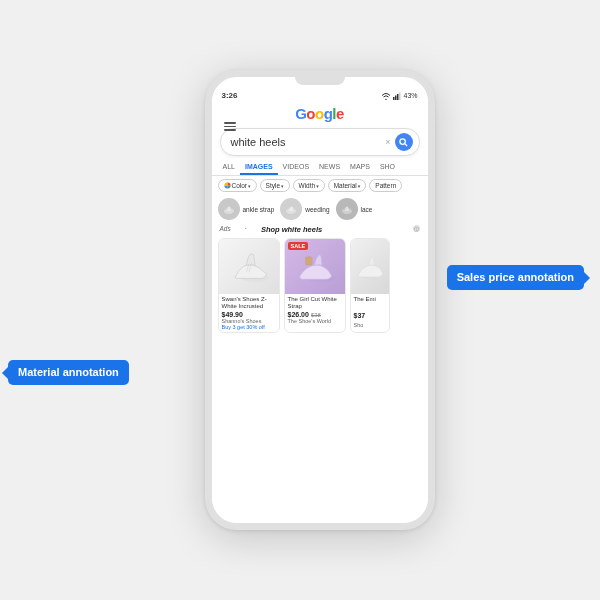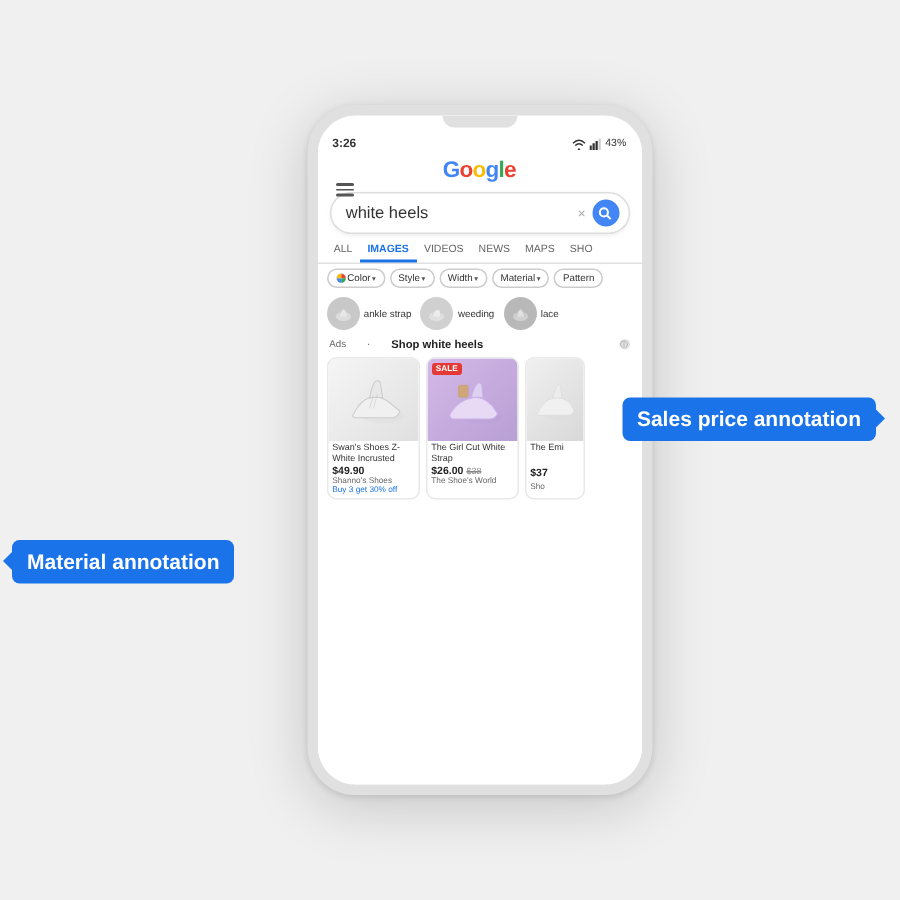--- a/index.html
+++ b/index.html
@@ -189,23 +189,24 @@
       background: #e8e8e8;
       overflow: hidden;
       display: flex;
       align-items: center;
       justify-content: center;
       font-size: 8px;
     }
     
     .ads-header {
       display: flex;
-      align-items: center;
+      align-items: flex-start;
       padding: 2px 8px;
       gap: 14px;
+      font-style: italic;
     }
     .ads-dot {
       width: 7px;
       height: 7px;
       border-radius: 50%;
       background: #e0e0e0;
       display: flex;
       align-items: center;
       justify-content: center;
       font-size: 5px;
@@ -286,21 +287,21 @@
     }
     .product-card-partial {
       width: 40px;
       flex-shrink: 0;
     }
     
     .annotation {
       position: absolute;
       background: #1a73e8;
       color: white;
-      font-size: 14px;
+      font-size: 11px;
       font-weight: bold;
       padding: 6px 10px;
       border-radius: 5px;
       white-space: nowrap;
       line-height: 1.2;
     }
     .annotation::after {
       content: '';
       position: absolute;
       border: 6px solid transparent;

